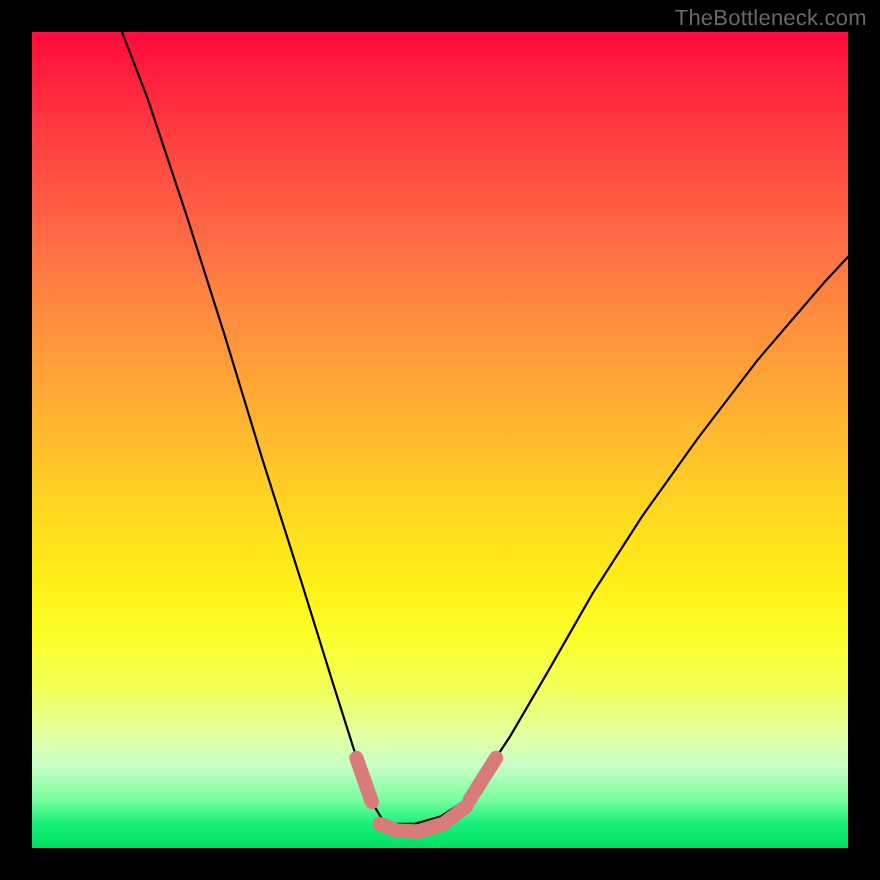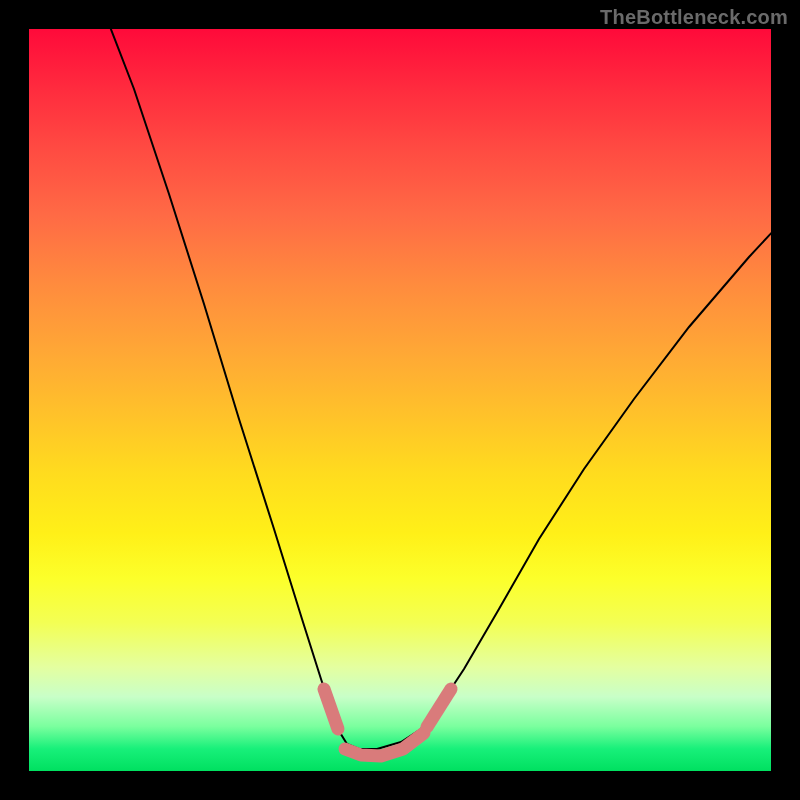--- a/index.html
+++ b/index.html
@@ -45,21 +45,21 @@
       #18f07a 97%,
       #00e060 100%
     );
   }
   .watermark {
     position: absolute;
     top: 6px;
     right: 12px;
     color: #6a6a6a;
     font-size: 20px;
-    font-weight: 700;
+    font-weight: 400;
     letter-spacing: 0.2px;
     user-select: none;
   }
   svg.curve {
     position: absolute;
     inset: 0;
   }
 </style>
 </head>
 <body>

